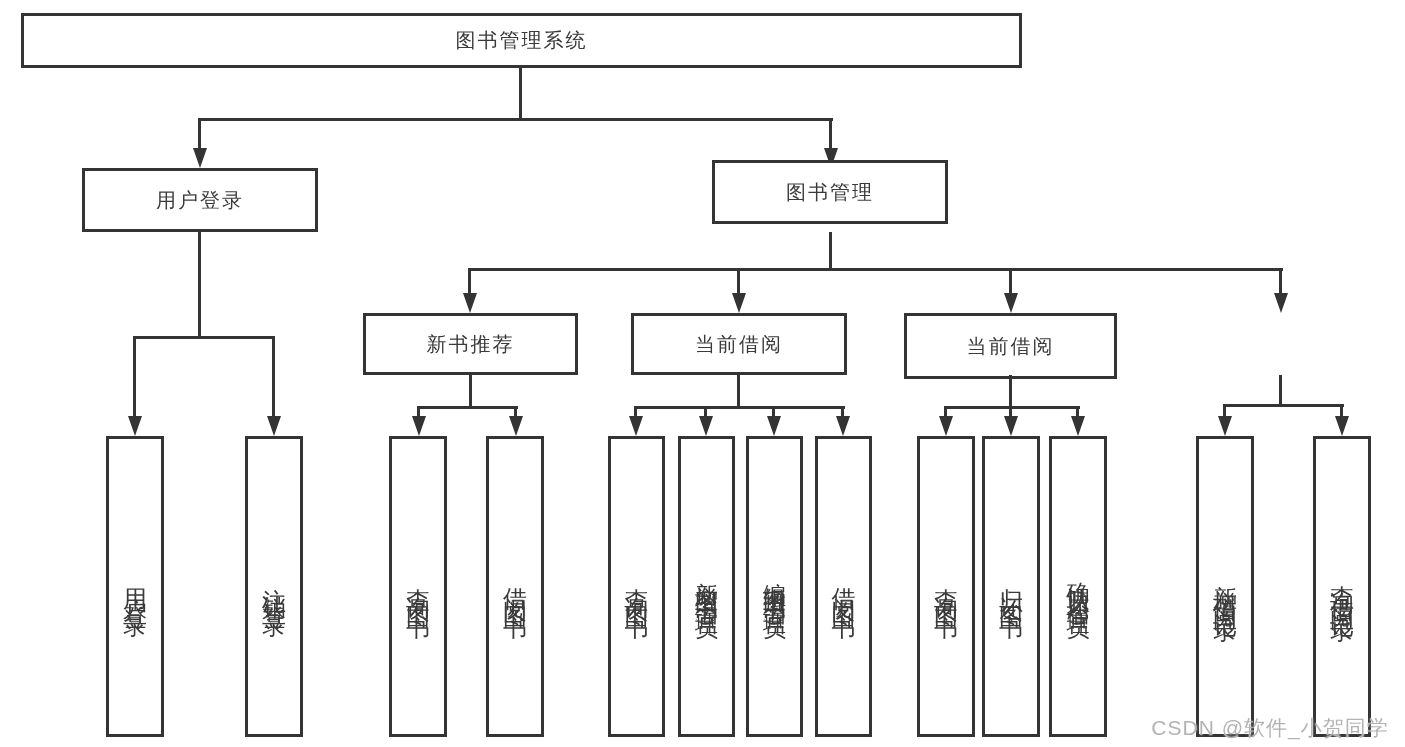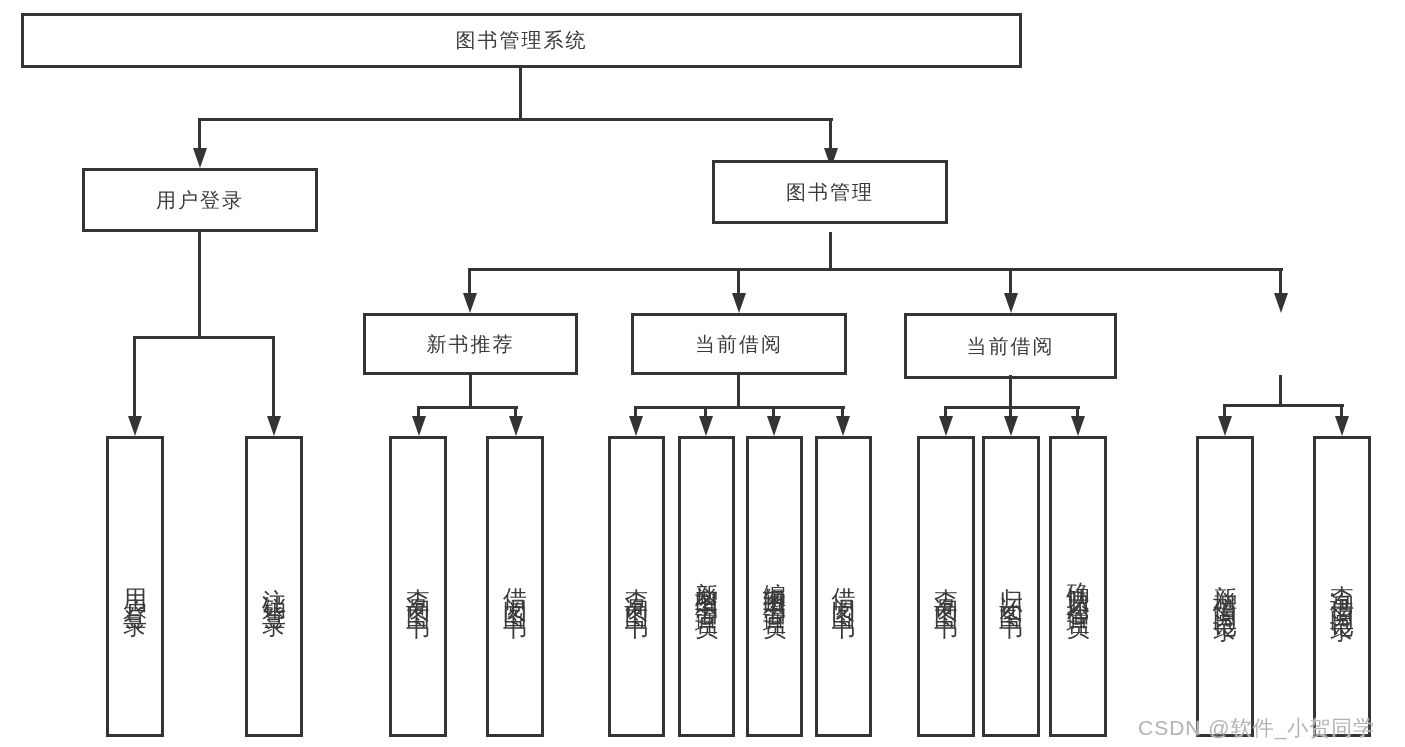--- a/index.html
+++ b/index.html
@@ -40,21 +40,21 @@
   .vtext.len10 { font-size:23px; letter-spacing:5px; }
   .line  { position:absolute; background:var(--line, #343434); }
   .arrow {
     position:absolute; width:0; height:0;
     border-left:7px solid transparent;
     border-right:7px solid transparent;
     border-top:20px solid var(--line, #343434);
   }
   .watermark {
     position:absolute; left:1138px; top:714px; width:264px;
-    text-align:left;
+    text-align:center;
     font-size:21px; letter-spacing:1px;
     color:var(--watermark, #b3b3b3);
     text-shadow:0 0 2px #ffffff;
     white-space:nowrap;
   }
 </style>
 </head>
 <body>
 
 <div class="canvas">

